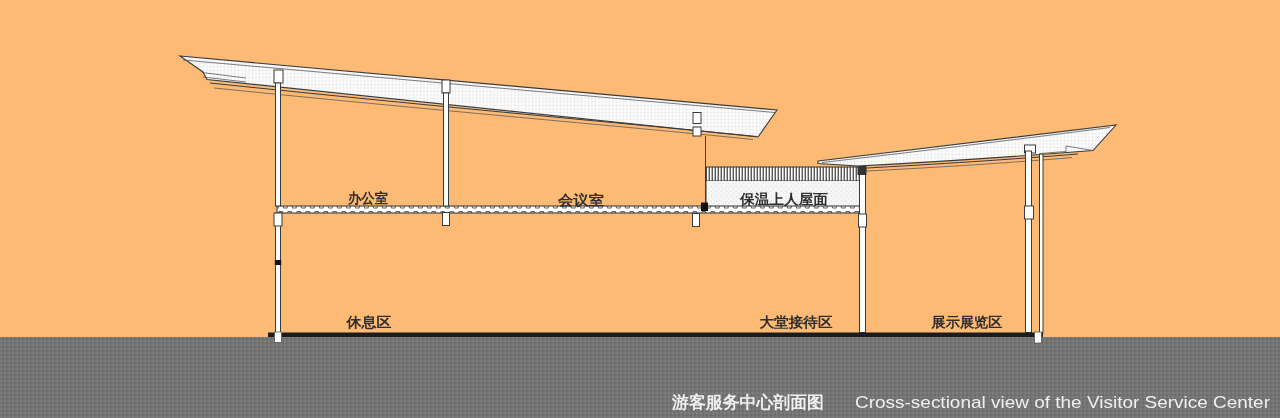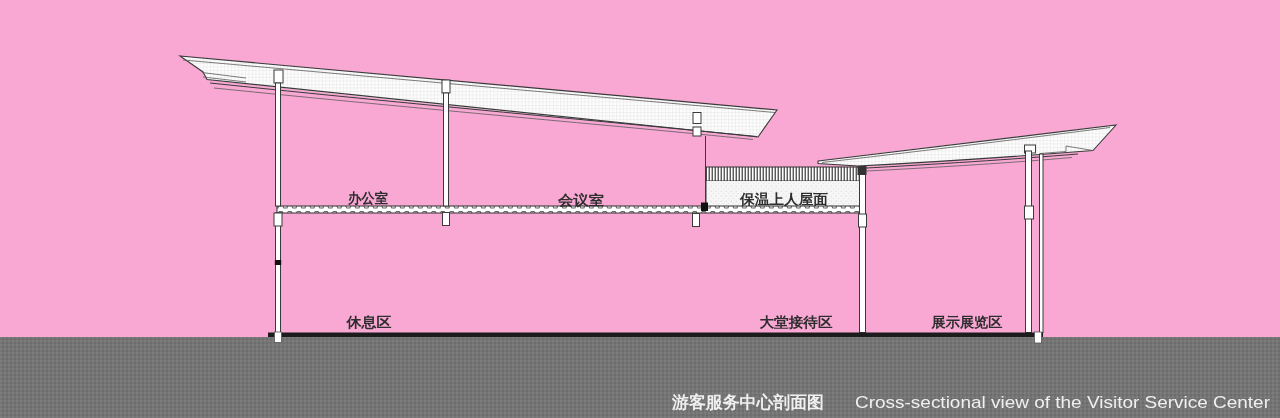--- a/index.html
+++ b/index.html
@@ -1,16 +1,16 @@
 <!DOCTYPE html>
 <html><head>
 <meta charset="utf-8">
 <style>
   html,body{margin:0;padding:0;background:#ffffff;}
-  #stage{position:relative;width:1280px;height:418px;background:#f9a8d4;overflow:hidden;
+  #stage{position:relative;width:1280px;height:418px;background:#fdba74;overflow:hidden;
          font-family:"Liberation Sans","DejaVu Sans",sans-serif;}
   svg{position:absolute;left:0;top:0;}
   .ln{stroke:#3a3a3a;stroke-width:1;fill:none;}
   .ln-thin{stroke:#5a5a5a;stroke-width:.8;fill:none;}
   .member{fill:#ffffff;stroke:#3a3a3a;stroke-width:1;}
   .room-label{font-family:"Liberation Sans","DejaVu Sans",sans-serif;
               font-size:14px;font-weight:bold;fill:#2e2e2e;}
   .caption-zh{font-family:"Liberation Sans","DejaVu Sans",sans-serif;
               font-size:17px;font-weight:bold;}
   .caption-en{font-family:"Liberation Sans","DejaVu Sans",sans-serif;

